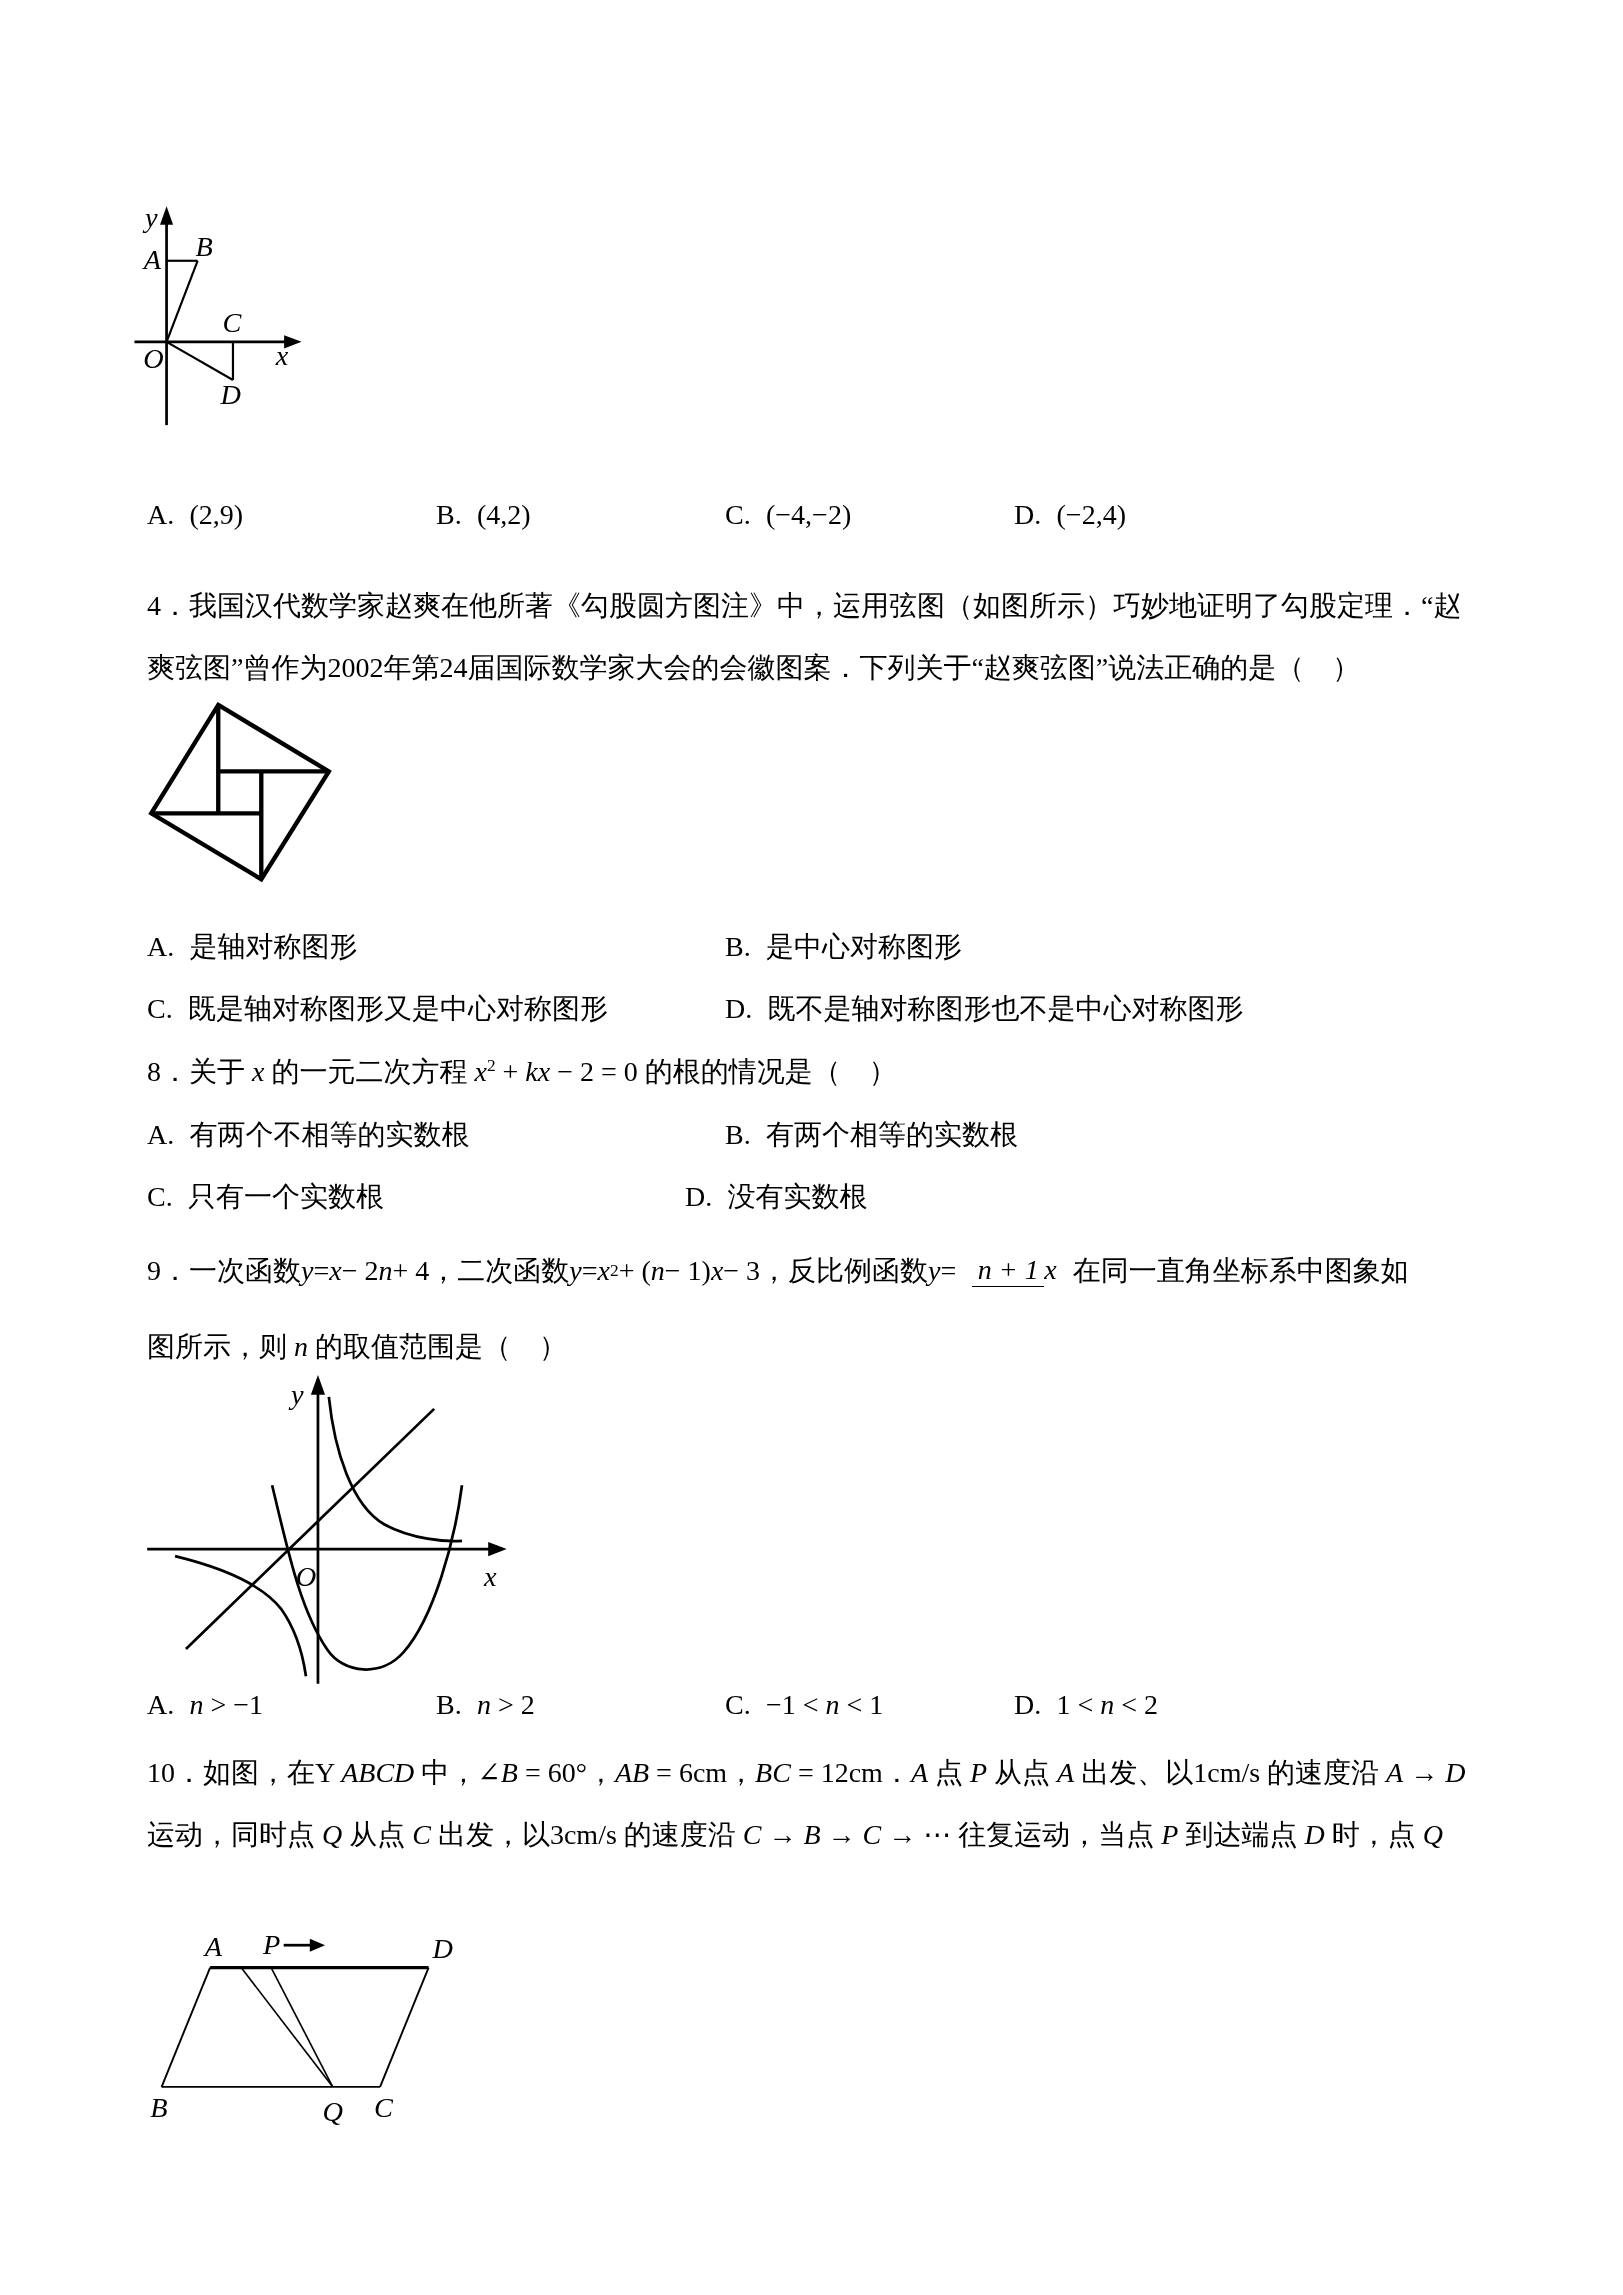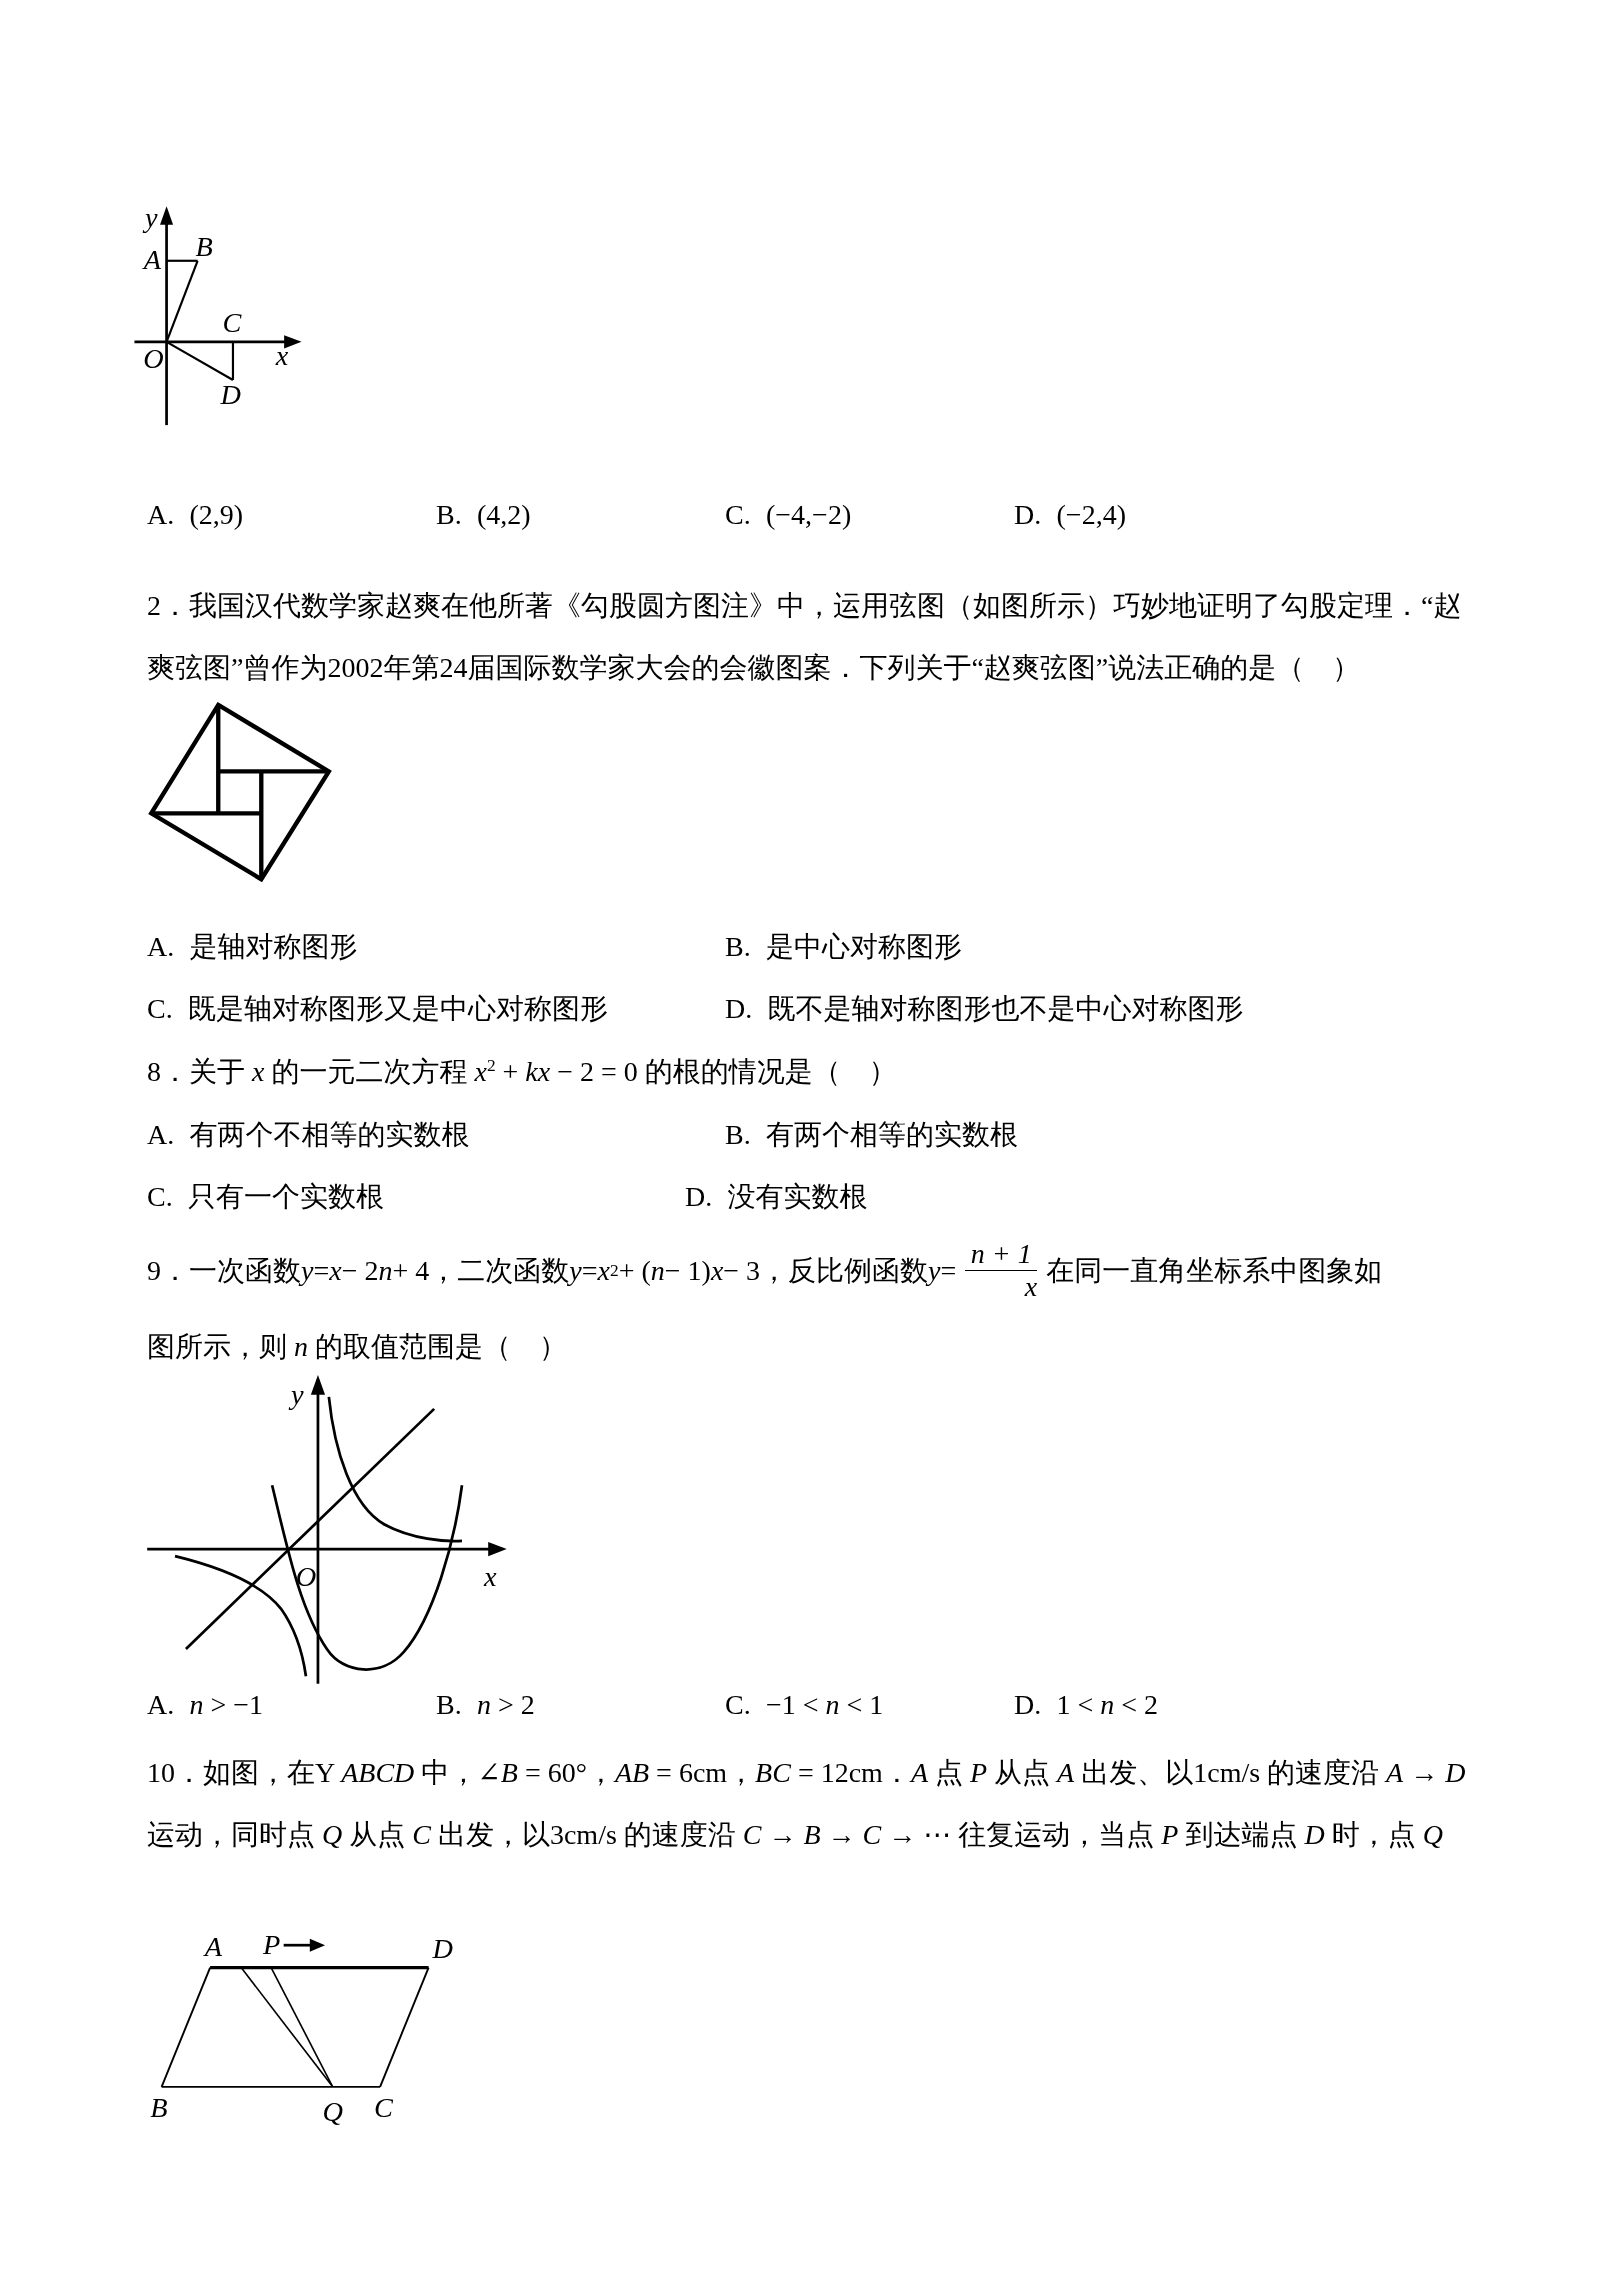--- a/index.html
+++ b/index.html
@@ -4,22 +4,22 @@
 <style>
   html,body{margin:0;padding:0;background:#888;}
   .page{position:relative;width:1623px;height:2295px;background:#ffffff;
         font-family:"Liberation Serif","DejaVu Serif",serif;color:#000;overflow:hidden;}
   .line{position:absolute;white-space:nowrap;font-size:28px;line-height:1.2;}
   .vcenter{display:flex;align-items:center;height:93px;}
   .m{font-style:italic;font-family:"Liberation Serif","DejaVu Serif",serif;}
   sup{font-size:0.62em;font-style:normal;vertical-align:0.55em;line-height:0;}
   .opt{position:absolute;white-space:nowrap;font-size:28px;line-height:1.2;}
   .opt .lbl{margin-right:15.3px;}
-  .frac{display:inline-flex;flex-direction:column;align-items:flex-end;
-        vertical-align:middle;margin:0 9px;line-height:1.15;}
+  .frac{display:inline-flex;flex-direction:row;align-items:center;
+        vertical-align:middle;margin:0 16px;line-height:1.15;}
   .fn{display:block;border-bottom:1.6px solid #000;padding:0 5.5px;}
   .fd{display:block;}
   svg{position:absolute;overflow:visible;}
   svg text{font-size:52px;font-style:italic;fill:#000;
            font-family:"Liberation Serif","DejaVu Serif",serif;}
   .stroke{stroke:#000;fill:none;}
 </style>
 </head>
 <body>
 
@@ -41,21 +41,21 @@
     <text x="145" y="100" text-anchor="middle">B</text>
     <text x="196" y="238" text-anchor="middle">C</text>
     <text x="194" y="372" text-anchor="middle">D</text>
   </svg>
 
   <div class="opt" style="left:147px;top:498px"><span class="lbl">A.</span><span><span>(2,9)</span></span></div>
   <div class="opt" style="left:436px;top:498px"><span class="lbl">B.</span><span><span>(4,2)</span></span></div>
   <div class="opt" style="left:725px;top:498px"><span class="lbl">C.</span><span><span>(−4,−2)</span></span></div>
   <div class="opt" style="left:1014px;top:498px"><span class="lbl">D.</span><span><span>(−2,4)</span></span></div>
 
-  <div class="line" style="left:147px;top:589px"><span>2．我国汉代数学家赵爽在他所著《勾股圆方图注》中，运用弦图（如图所示）巧妙地证明了勾股定理．“赵</span></div>
+  <div class="line" style="left:147px;top:589px"><span>4．我国汉代数学家赵爽在他所著《勾股圆方图注》中，运用弦图（如图所示）巧妙地证明了勾股定理．“赵</span></div>
   <div class="line" style="left:147px;top:651px"><span>爽弦图”曾作为2002年第24届国际数学家大会的会徽图案．下列关于“赵爽弦图”说法正确的是（　）</span></div>
 
   <svg style="left:136px;top:690px" width="207" height="202" viewBox="0 0 380 370">
     <polygon class="stroke" stroke-width="8" points="151,27 354,149 230,347 28,226"></polygon>
     <line class="stroke" stroke-width="8" x1="151" y1="27" x2="151" y2="224"></line>
     <line class="stroke" stroke-width="8" x1="151" y1="149" x2="354" y2="149"></line>
     <line class="stroke" stroke-width="8" x1="230" y1="149" x2="230" y2="347"></line>
     <line class="stroke" stroke-width="8" x1="28" y1="226" x2="230" y2="226"></line>
   </svg>
 

